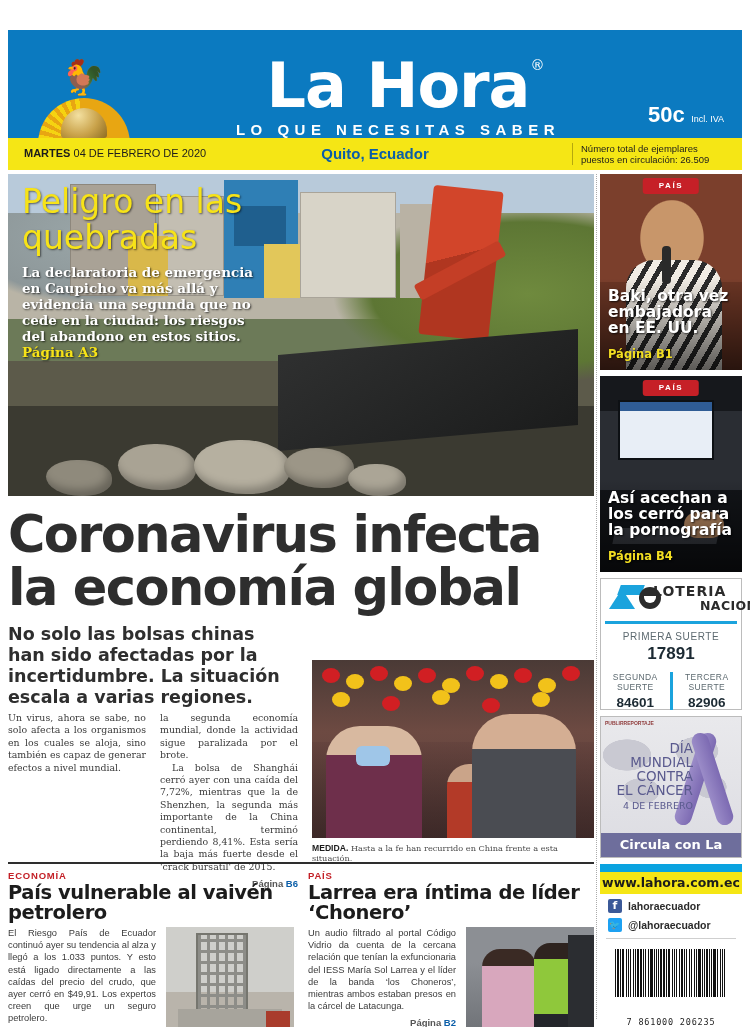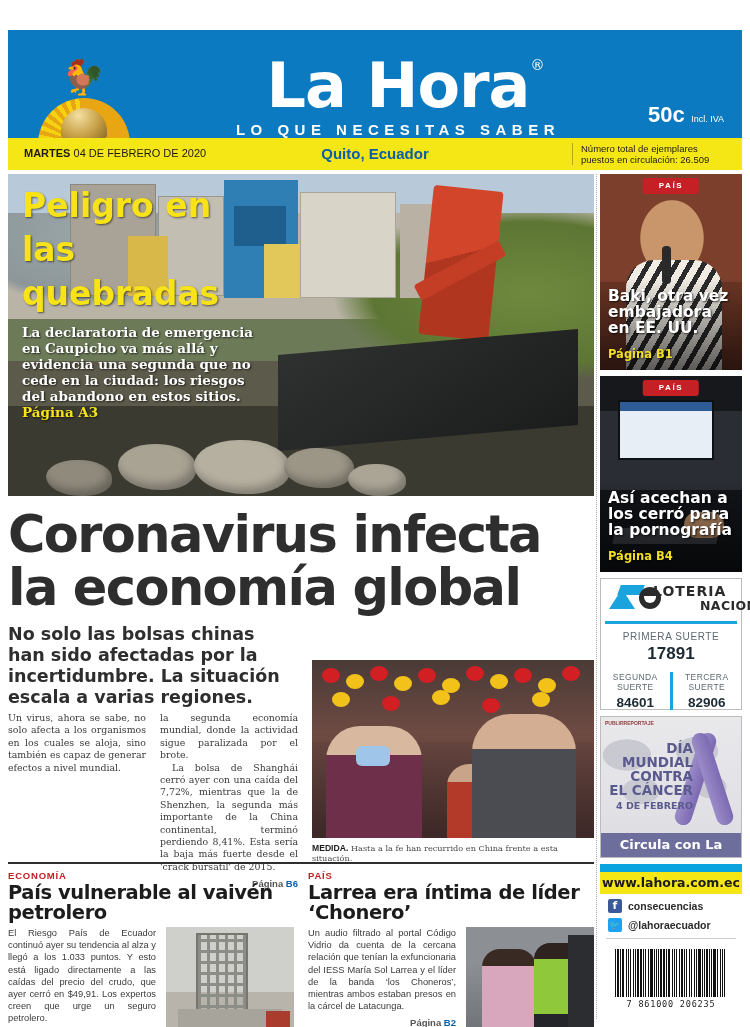--- a/index.html
+++ b/index.html
@@ -172,21 +172,21 @@
   .r4{left:38px;bottom:0px;width:66px;height:36px;background:#8f8a7c;}
   .r5{left:340px;bottom:0px;width:58px;height:32px;background:#aba596;}
   .tarp {
     position:absolute; left:270px; top:168px; width:300px; height:96px;
     background: linear-gradient(150deg,#2f3030,#1b1c1c);
     transform: skewY(-5deg);
   }
 
   .peligro-text { position: absolute; left: 14px; top: 10px; width: 250px; }
   .peligro-head {
-    font-size: 33px; line-height: 44px; font-weight: bold;
+    font-size: 33px; line-height: 36px; font-weight: normal;
     color: #f7e318;
     font-family: "DejaVu Sans", sans-serif;
     text-shadow: 1px 1px 2px rgba(0,0,0,.55);
   }
   .peligro-deck {
     margin-top: 8px;
     font-size: 13.5px; line-height: 16px; font-weight: bold;
     color: #ffffff;
     font-family: "DejaVu Serif", serif;
     text-shadow: 1px 1px 2px rgba(0,0,0,.7);
@@ -403,21 +403,21 @@
   .ad-tag { position:absolute; left:4px; top:3px; font-size:5px; color:#8f3b3b; font-weight:bold; }
   .ad-map { position:absolute; inset:0;
     background:
       radial-gradient(ellipse 34px 22px at 26px 38px, #c9c9d2 0 70%, transparent 72%),
       radial-gradient(ellipse 26px 18px at 40px 74px, #c9c9d2 0 70%, transparent 72%),
       radial-gradient(ellipse 30px 20px at 96px 34px, #c9c9d2 0 70%, transparent 72%),
       radial-gradient(ellipse 22px 16px at 110px 70px, #c9c9d2 0 70%, transparent 72%);
   }
   .ad-text {
     position:absolute; left:6px; top:24px; width:86px; text-align:right;
-    font-size: 13.5px; line-height: 14px; font-weight: bold; color: #5a5a8e;
+    font-size: 13.5px; line-height: 14px; font-weight: normal; color: #5a5a8e;
     font-family: "DejaVu Sans", sans-serif;
   }
   .ad-date { font-size: 9.5px; display:block; margin-top:2px; }
   .ribbon {
     position:absolute; right: 10px; top: 8px; width: 54px; height: 108px;
   }
   .ribbon:before, .ribbon:after {
     content:""; position:absolute; width: 17px; height: 96px;
     background: linear-gradient(90deg,#9b8cc8,#7c6ab2);
     border-radius: 9px;
@@ -446,21 +446,21 @@
     font-family:"DejaVu Sans",sans-serif;}
   .soc-ic.tw { background:#1da1f2; font-size:9px; }
   .soc-txt { font-size: 10.5px; font-weight: bold; color:#2b2b2b; }
   .soc-rule { border-top:1px solid #cfcfcf; margin: 6px 6px 0; }
 
   
   .barcode { margin: 10px auto 0; width: 112px; }
   .bars { height: 48px; display:flex; align-items:stretch; }
   .bars i { display:block; background:#111; margin-right:1.4px; }
   .bc-num {
-    margin-top: 2px; text-align:center;
+    margin-top: 20px; text-align:center;
     font-size: 8.5px; letter-spacing: .8px; color:#1c1c1c;
     font-family: "DejaVu Sans Mono", monospace;
   }
 
   .divider-v {
     position:absolute; left:596px; top:174px; width:1px; height:845px;
     border-left: 1px dotted #aaa;
   }
 </style>
 </head>
@@ -696,21 +696,21 @@
         <span class="ad-date">4 DE FEBRERO</span>
       </div>
       <div class="ad-foot">Circula con La Hora</div>
     </div>
 
     <div class="web">
       <div class="web-top"></div>
       <div class="web-url">www.lahora.com.ec</div>
       <div class="soc">
         <span class="soc-ic">f</span>
-        <span class="soc-txt">consecuencias</span>
+        <span class="soc-txt">lahoraecuador</span>
       </div>
       <div class="soc">
         <span class="soc-ic tw">🐦</span>
         <span class="soc-txt">@lahoraecuador</span>
       </div>
       <div class="soc-rule"></div>
 
       <div class="barcode">
         <div class="bars" id="bars">
             <i style="width: 1.15px;"></i>

